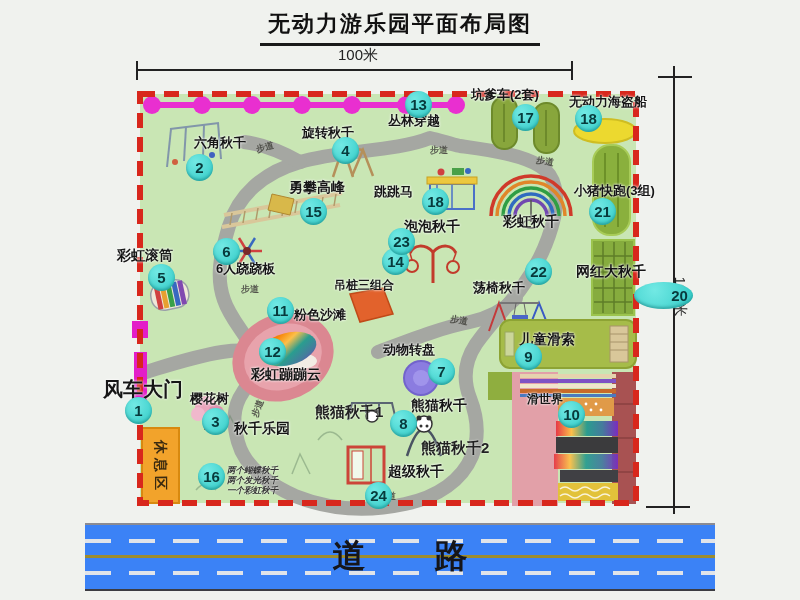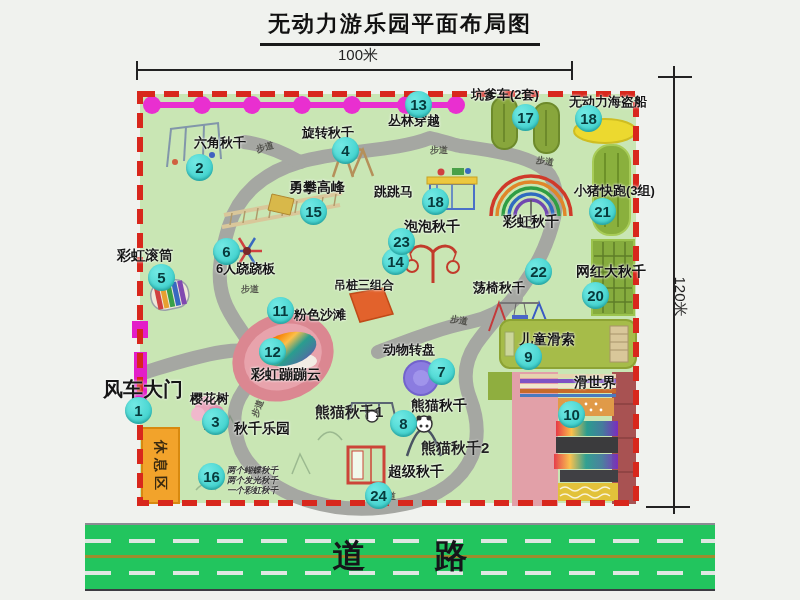--- a/index.html
+++ b/index.html
@@ -40,21 +40,21 @@
     color:#073a3c;font-weight:bold;font-size:15px;
     display:flex;align-items:center;justify-content:center;z-index:6;
   }
   .rest-label{
     position:absolute;left:125px;top:458px;width:70px;text-align:center;
     transform:rotate(90deg);font-size:14px;font-weight:bold;color:#3a2a10;
     letter-spacing:4px;z-index:5;white-space:nowrap;
   }
   .road{
     position:absolute;left:85px;top:523px;width:630px;height:64px;
-    background:#22c55e;border-top:2px solid #8b8b92;border-bottom:2px solid #3c3c42;z-index:2;
+    background:#3b82f6;border-top:2px solid #8b8b92;border-bottom:2px solid #3c3c42;z-index:2;
   }
   .road .dash{
     position:absolute;left:0;width:100%;height:4px;
     background:repeating-linear-gradient(90deg,#e9e9e9 0 26px,transparent 26px 44px);
     opacity:.95;
   }
   .road .dash.top{top:14px;}
   .road .dash.bot{bottom:14px;}
   .road .yellow{position:absolute;left:0;top:30px;width:100%;height:3px;background:#9d8c2e;}
   .road-label{
@@ -365,40 +365,40 @@
       <div class="mlabel" style="left: 117px; top: 248px; font-size: 14px;">彩虹滚筒</div>
       <div class="badge" style="left: 213px; top: 238px;">6</div>
       <div class="mlabel" style="left: 216px; top: 262px;">6人跷跷板</div>
       <div class="badge" style="left: 428px; top: 358px;">7</div>
       <div class="mlabel" style="left: 383px; top: 343px;">动物转盘</div>
       <div class="badge" style="left: 390px; top: 410px;">8</div>
       <div class="mlabel" style="left: 411px; top: 398px; font-size: 14px;">熊猫秋千</div>
       <div class="badge" style="left: 515px; top: 343px;">9</div>
       <div class="mlabel" style="left: 519px; top: 332px; font-size: 14px;">儿童滑索</div>
       <div class="badge" style="left: 558px; top: 401px;">10</div>
-      <div class="mlabel" style="left: 527px; top: 375px; font-size: 14px; margin-left: 47px;">滑世界</div>
+      <div class="mlabel" style="left: 527px; top: 393px; font-size: 12px;">滑世界</div>
       <div class="badge" style="left: 267px; top: 297px;">11</div>
       <div class="mlabel" style="left: 294px; top: 308px;">粉色沙滩</div>
       <div class="badge" style="left: 259px; top: 338px;">12</div>
       <div class="mlabel" style="left: 251px; top: 367px; font-size: 14px;">彩虹蹦蹦云</div>
       <div class="badge" style="left: 405px; top: 91px;">13</div>
       <div class="mlabel" style="left: 388px; top: 114px;">丛林穿越</div>
       <div class="badge" style="left: 336px; top: 248px; margin-left: 46px;">14</div>
       <div class="mlabel" style="left: 334px; top: 279px; font-size: 12px;">吊桩三组合</div>
       <div class="badge" style="left: 300px; top: 198px;">15</div>
       <div class="mlabel" style="left: 289px; top: 180px; font-size: 14px;">勇攀高峰</div>
       <div class="badge" style="left: 198px; top: 463px;">16</div>
       <div class="mlabel" style="left: 194px; top: 421px; font-size: 14px; margin-left: 40px;">秋千乐园</div>
       <div class="badge" style="left: 512px; top: 104px;">17</div>
       <div class="mlabel" style="left: 471px; top: 88px;">坑爹车(2套)</div>
       <div class="badge" style="left: 422px; top: 188px;">18</div>
       <div class="mlabel" style="left: 374px; top: 185px;">跳跳马</div>
       <div class="badge" style="left: 575px; top: 105px;">18</div>
       <div class="mlabel" style="left: 569px; top: 95px;">无动力海盗船</div>
-      <div class="badge" style="left: 582px; top: 282px;">20</div>
+      <div class="badge" style="left: 634px; top: 282px; padding-left: 32px;">20</div>
       <div class="mlabel" style="left: 576px; top: 264px; font-size: 14px;">网红大秋千</div>
       <div class="badge" style="left: 589px; top: 198px;">21</div>
       <div class="mlabel" style="left: 574px; top: 184px;">小猪快跑(3组)</div>
       <div class="badge" style="left: 525px; top: 258px;">22</div>
       <div class="mlabel" style="left: 473px; top: 281px;">荡椅秋千</div>
       <div class="badge" style="left: 388px; top: 228px;">23</div>
       <div class="mlabel" style="left: 404px; top: 219px; font-size: 14px;">泡泡秋千</div>
       <div class="badge" style="left: 365px; top: 462px; margin-top: 20px;">24</div>
       <div class="mlabel" style="left: 388px; top: 464px; font-size: 14px;">超级秋千</div>
       <div class="mlabel" style="left: 503px; top: 214px; font-size: 14px;">彩虹秋千</div>

